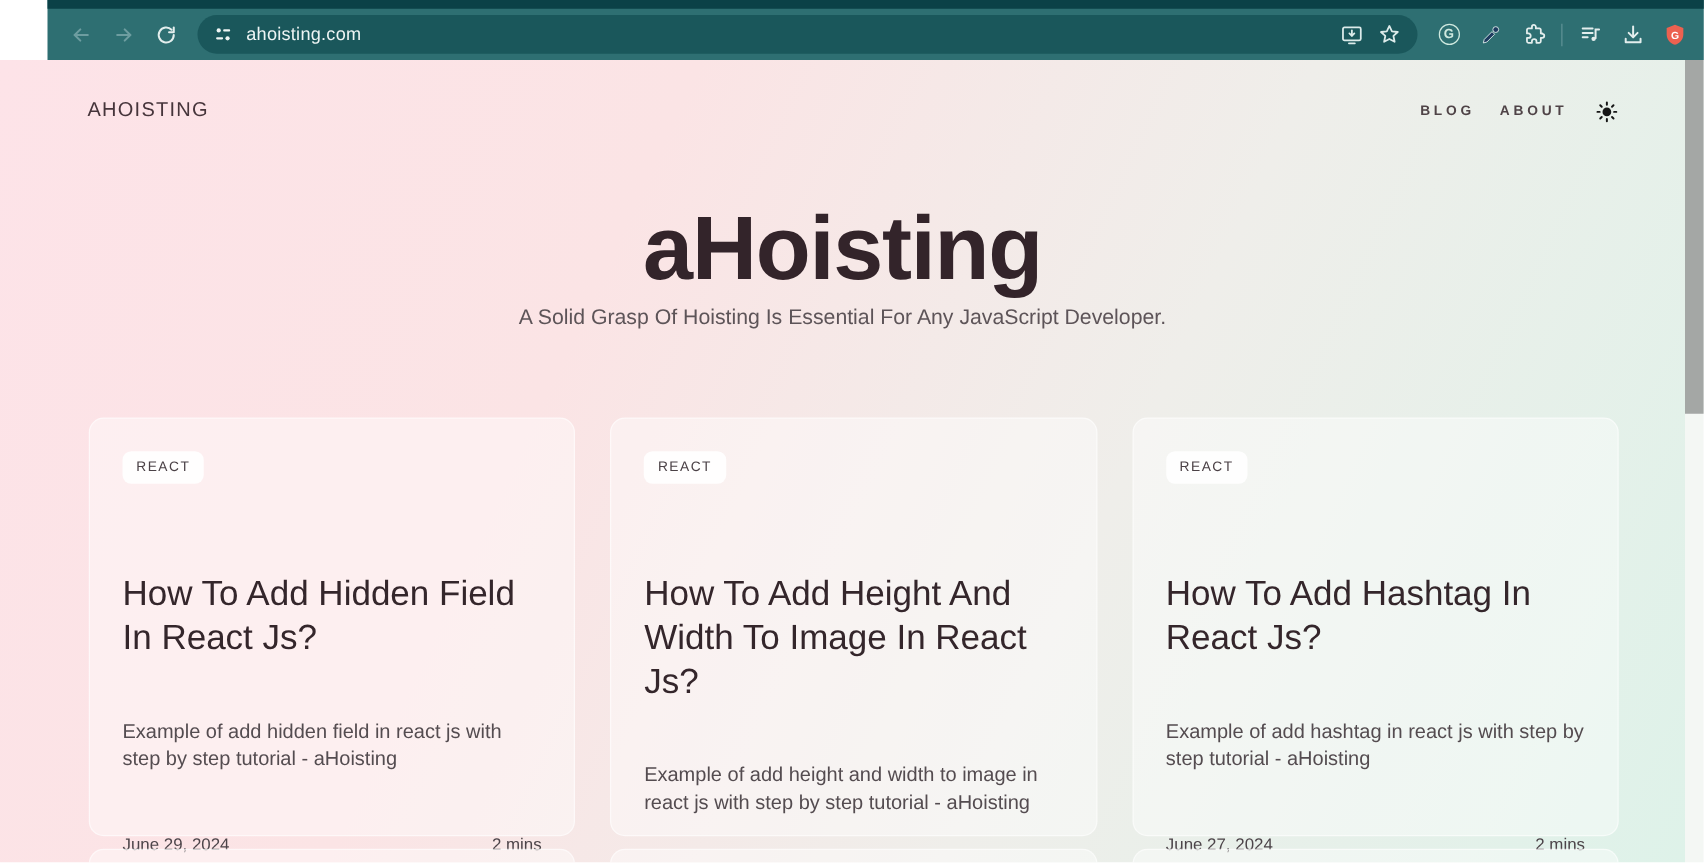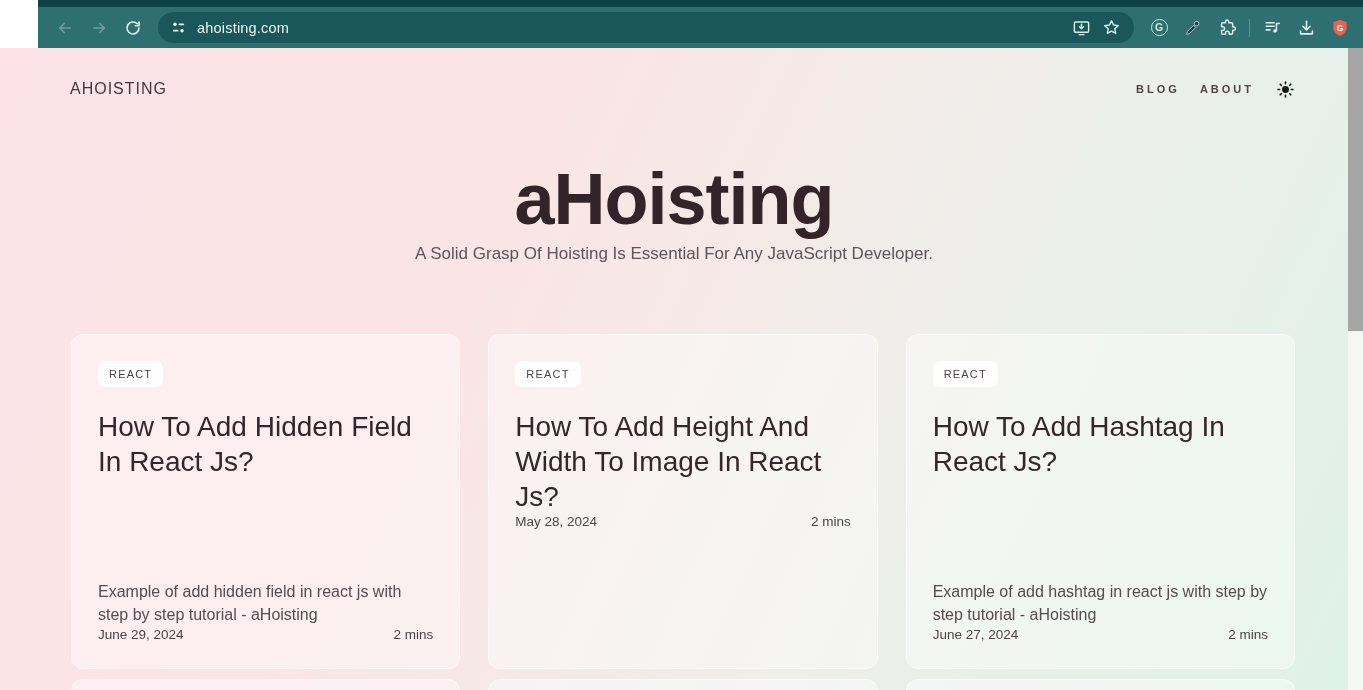--- a/index.html
+++ b/index.html
@@ -51,21 +51,21 @@
   .hero h1 { margin:0; font-size:72px; line-height:1.05; font-weight:bold; color:#33242a; letter-spacing:-1px; }
   .hero p { margin:6px 0 0 0; font-size:17px; color:#5d5458; }
 
   .cards {
     margin-top:70px; padding:0 53px 0 71px;
     display:grid; grid-template-columns:repeat(3,1fr); gap:10px 28px;
   }
   .card {
     height:335px; padding:26px; border-radius:12px;
     background:rgba(255,255,255,0.42); border:1px solid rgba(255,255,255,0.55);
-    display:flex; flex-direction:column; cursor:pointer;
+    display:flex; flex-direction:column; cursor:pointer;gap:48px;
   }
   .card.peek { height:40px; padding:0; }
   .tag {
     align-self:flex-start; background:rgba(255,255,255,0.9); border-radius:7px;
     padding:7px 11px; font-size:11px; letter-spacing:1.2px; color:#4b4146; font-weight:500;
   }
   .card h2 { margin:22px 0 0 0; font-size:28px; line-height:1.25; font-weight:normal; color:#34262b; }
   .card .desc { margin-top:auto; font-size:16px; line-height:1.42; color:#544c50; }
   .card .meta { display:flex; justify-content:space-between; font-size:13.5px; color:#4c4449; }
 
@@ -201,20 +201,21 @@
       <div class="desc">Example of add hidden field in react js with step by step tutorial - aHoisting</div>
       <div class="meta">
         <span>June 29, 2024</span>
         <span>2 mins</span>
       </div>
     </div>
 
     <div class="card">
       <span class="tag">REACT</span>
       <h2>How To Add Height And Width To Image In React Js?</h2>
+      <div class="desc">Example of add height and width to image in react js with step by step tutorial - aHoisting</div>
       <div class="meta">
         <span>May 28, 2024</span>
         <span>2 mins</span>
       </div>
     </div>
 
     <div class="card">
       <span class="tag">REACT</span>
       <h2>How To Add Hashtag In React Js?</h2>
       <div class="desc">Example of add hashtag in react js with step by step tutorial - aHoisting</div>

